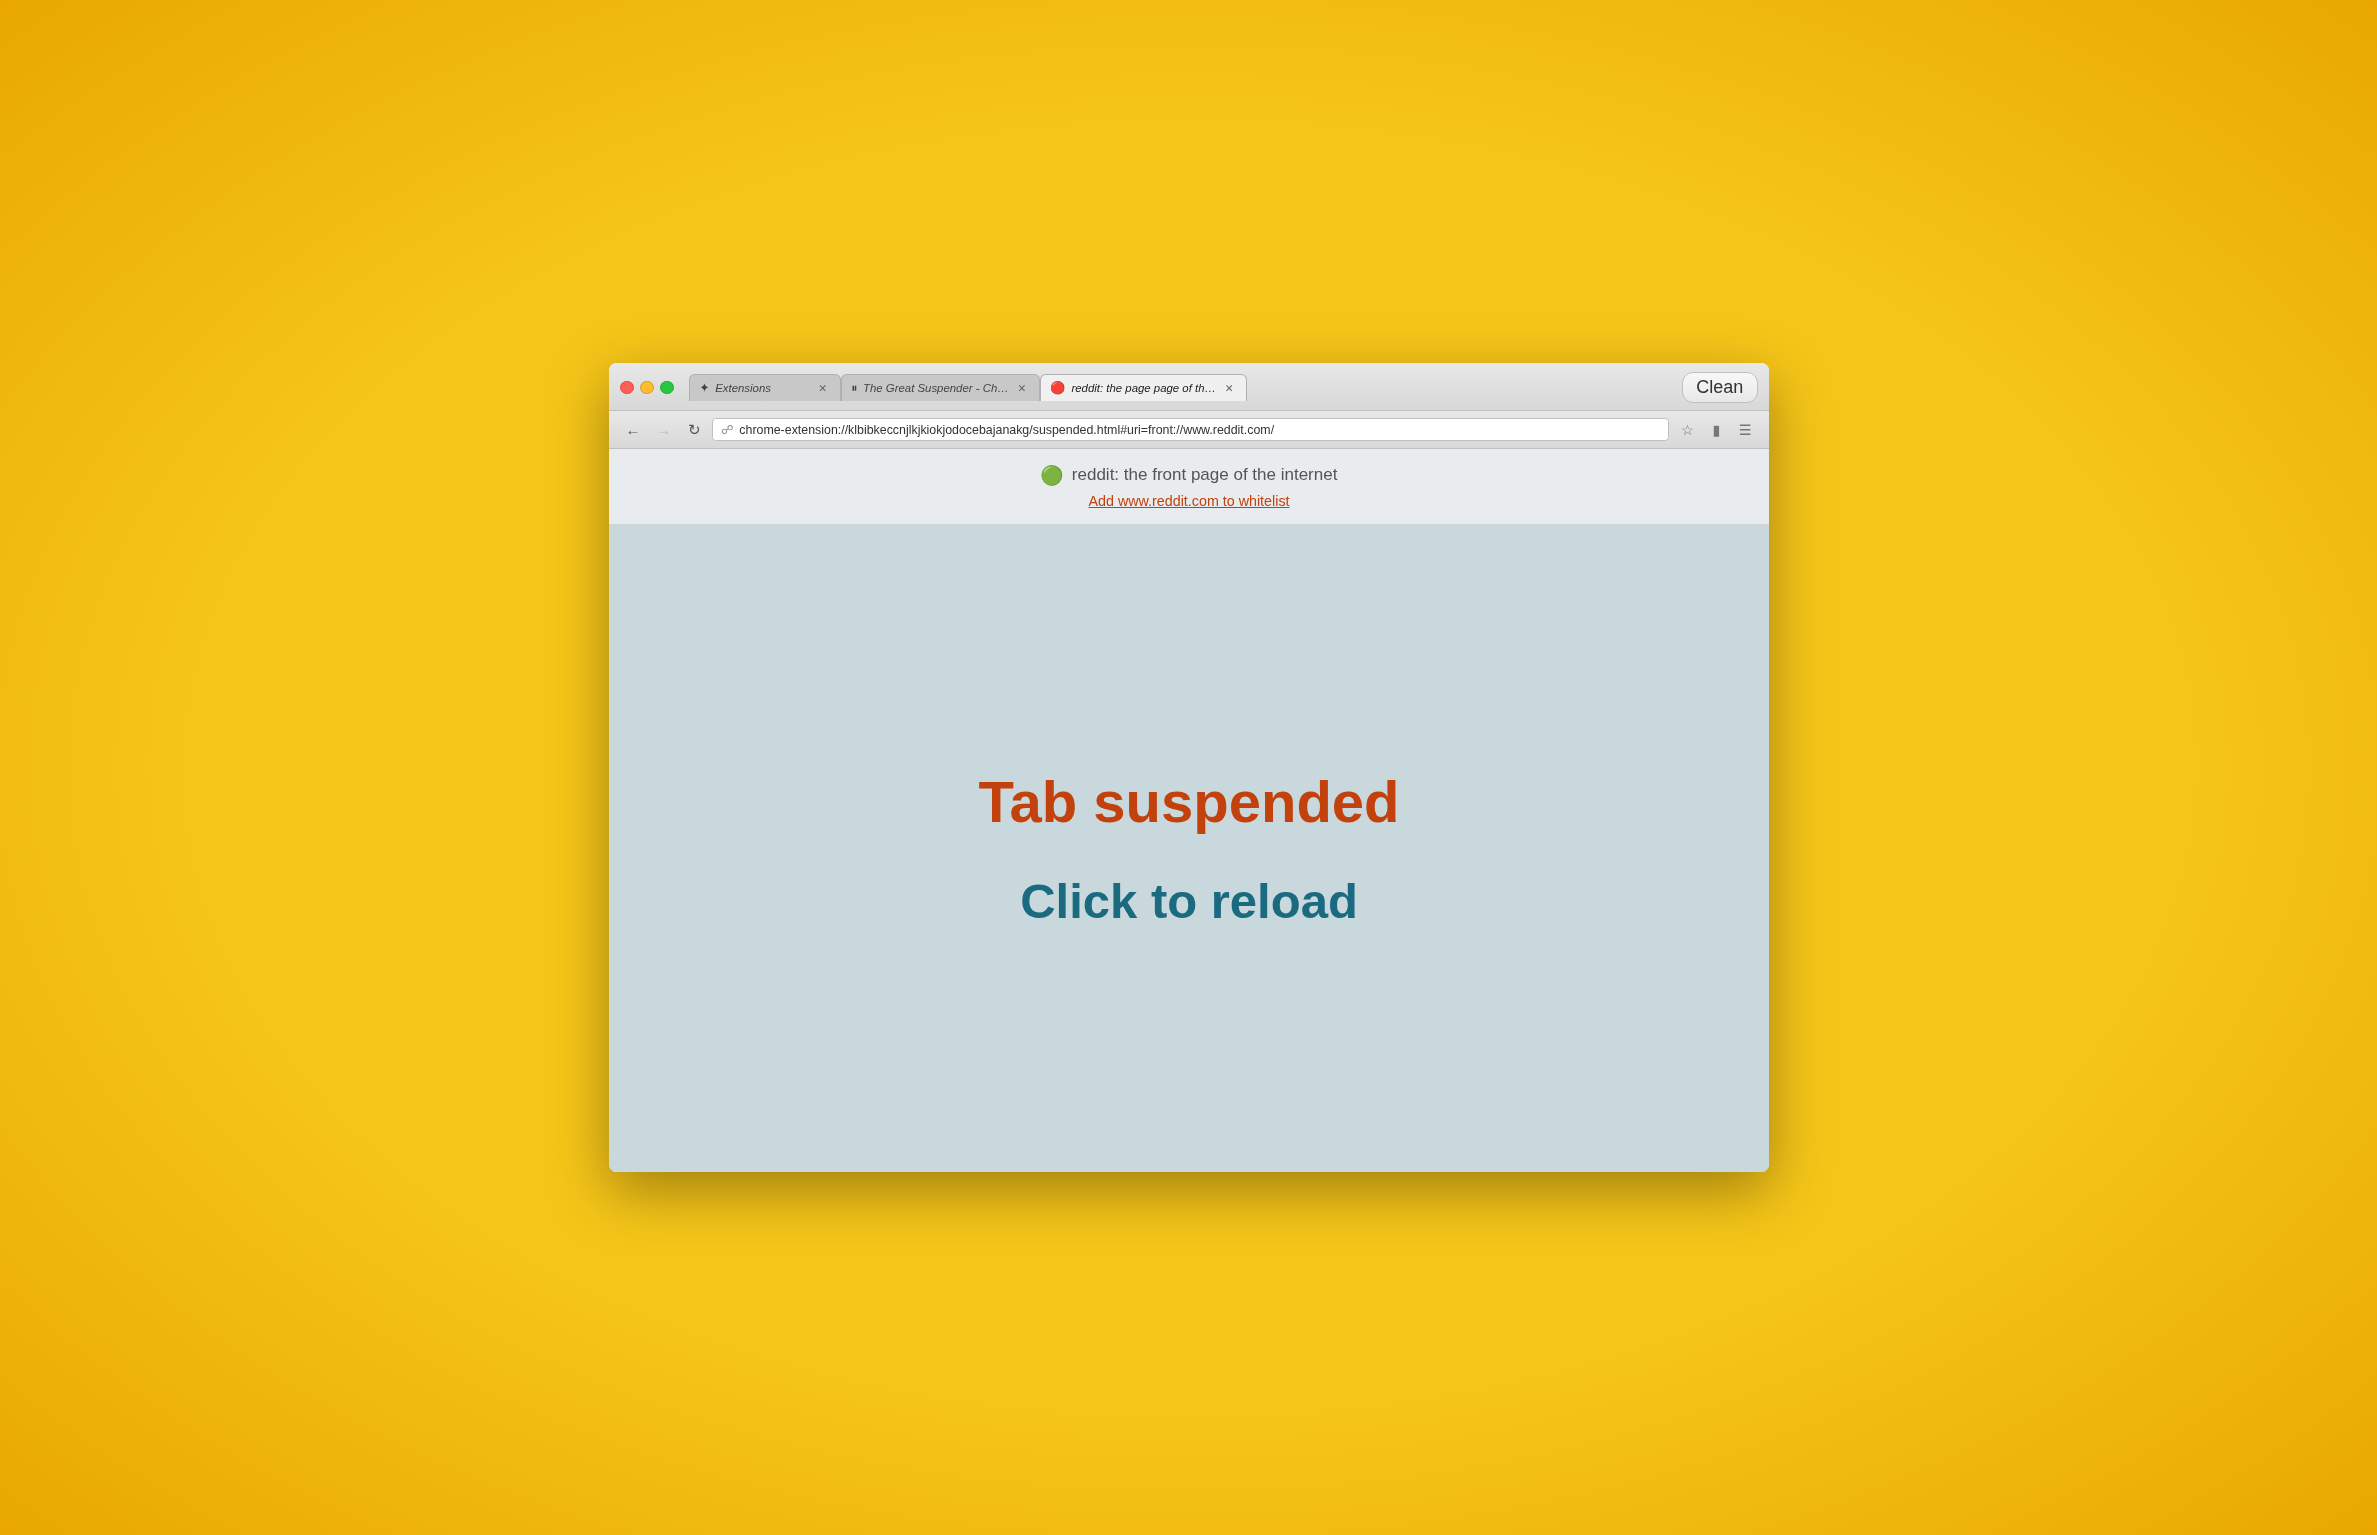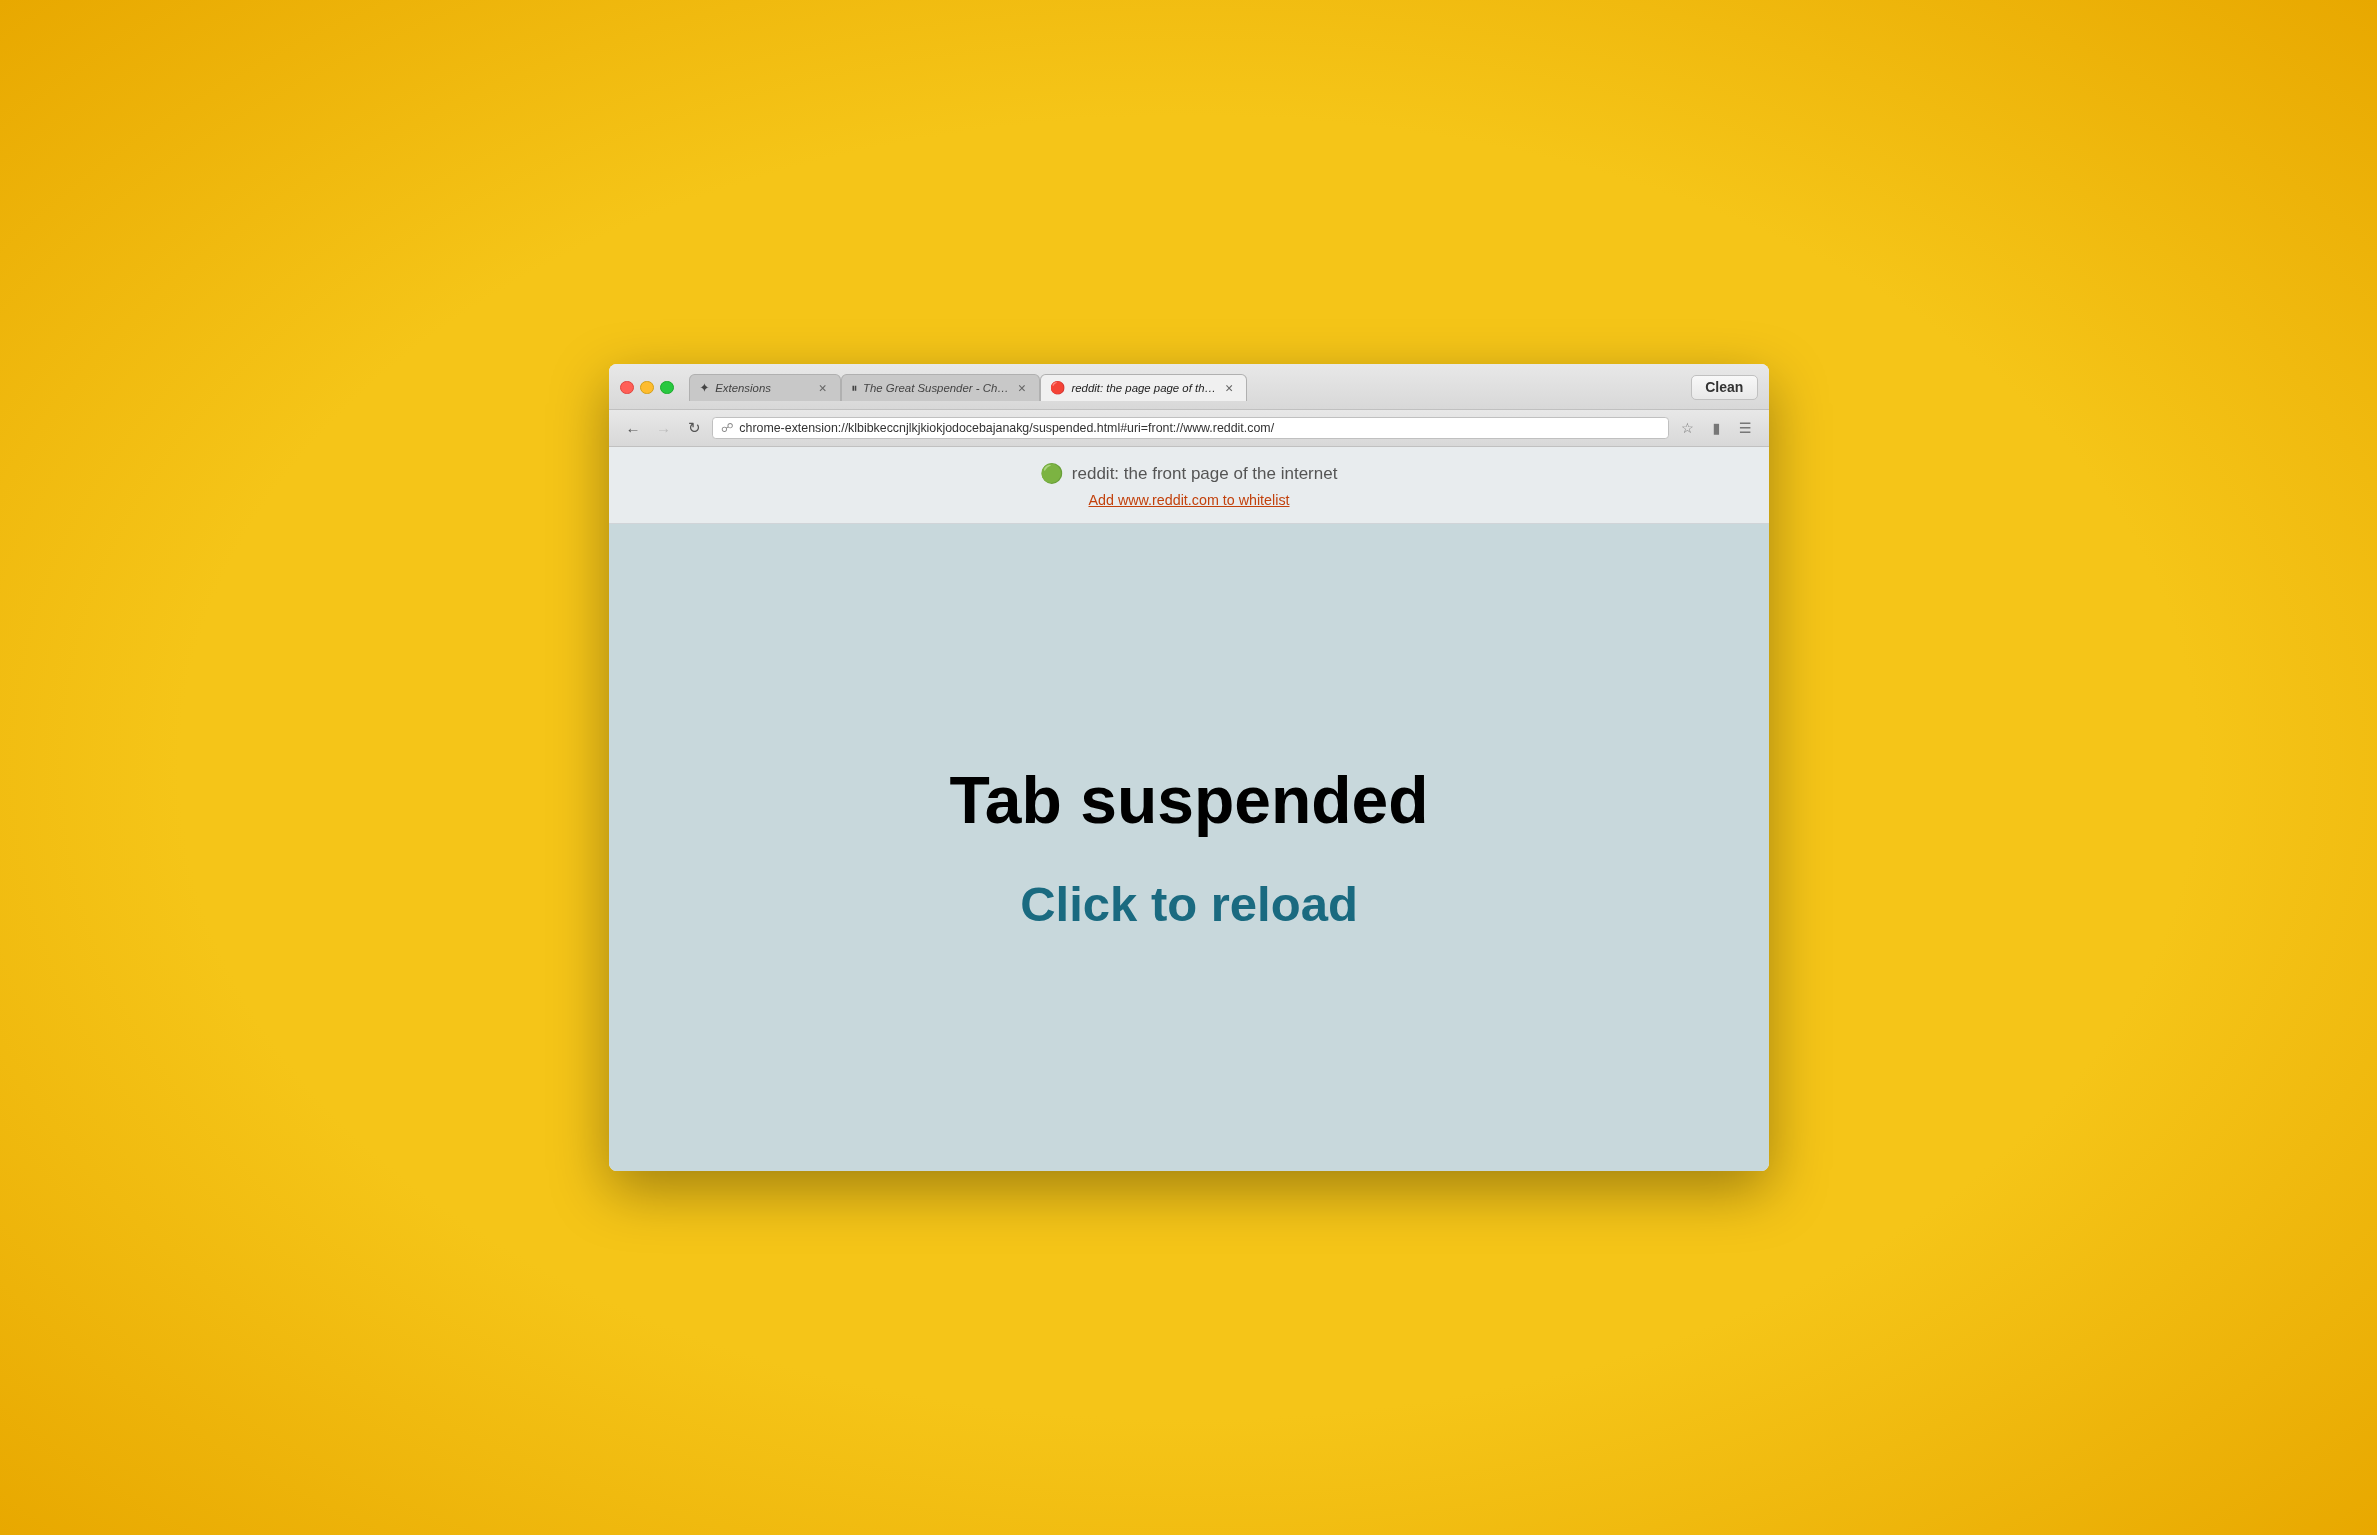--- a/index.html
+++ b/index.html
@@ -121,26 +121,25 @@
       font-size: 17px;
       color: #888;
       margin-left: 3.8px;
     }
 
     .clean-button {
       margin-left: auto;
       padding: 3.8px 13.3px;
       background: linear-gradient(to bottom, #f8f8f8, #e8e8e8);
       border: 1px solid #c0c0c0;
-      border-radius: 5px;
-      font-size: 14px;
+      border-radius: 11px;
+      font-size: 18px;
       color: #333;
       cursor: pointer;
       white-space: nowrap;
-      font-weight: bold;
     }
 
     
     .nav-bar {
       background: linear-gradient(to bottom, #e8e8e8, #d8d8d8);
       display: flex;
       align-items: center;
       padding: 5.7px 11.4px;
       gap: 5.7px;
       border-bottom: 1px solid #c0c0c0;
@@ -240,23 +239,23 @@
       display: flex;
       flex-direction: column;
       align-items: center;
       justify-content: center;
       min-height: 647px;
       gap: 38px;
       cursor: pointer;
     }
 
     .suspended-title {
-      font-size: 66px;
+      font-size: 58px;
       font-weight: bold;
-      color: #000000;
+      color: #c2410c;
       text-align: left;
     }
 
     .reload-text {
       font-size: 49px;
       font-weight: 700;
       color: #1a6a80;
       text-align: center;
     }
   </style>

